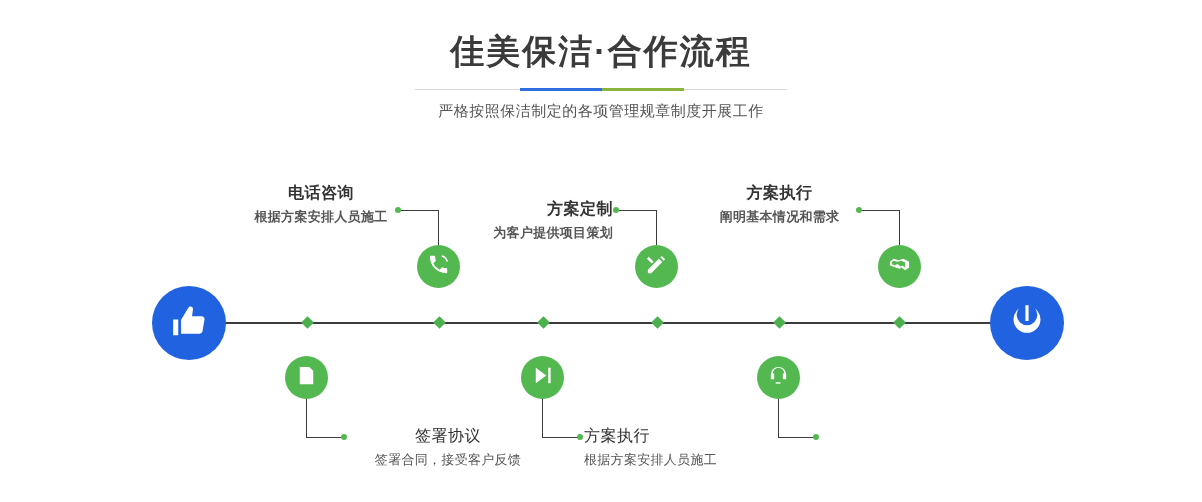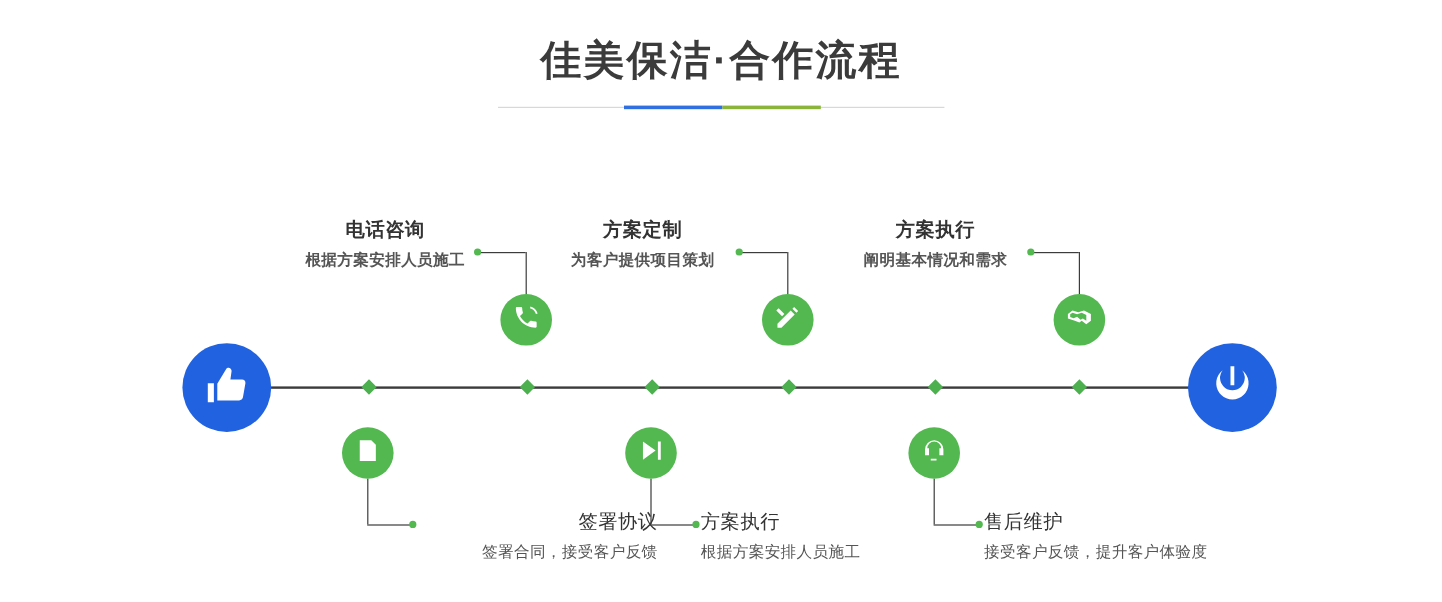--- a/index.html
+++ b/index.html
@@ -172,20 +172,21 @@
 
 <div class="page">
 
   <div class="header">
     <div class="title">佳美保洁·合作流程</div>
     <div class="rule-wrap">
       <div class="rule-grey"></div>
       <div class="rule-blue"></div>
       <div class="rule-green"></div>
     </div>
+    <div class="subtitle">严格按照保洁制定的各项管理规章制度开展工作</div>
   </div>
 
   <div class="timeline">
 
     <div class="axis"></div>
 
     <div class="endcap left">
       <span>
         <svg viewBox="0 0 24 24" aria-hidden="true">
           <path d="M2 11h3.2v10H2V11zm5 0.2l4.6-7.6c.5-.8 1.6-1 2.3-.4.5.4.7 1 .6 1.6L13.9 9H20c1.1 0 2 .9 1.8 2l-1.3 7.4c-.2 1-1 1.6-2 1.6H7V11.2z"></path>
@@ -227,37 +228,37 @@
     <div class="node" style="left:285px; top:206px;">
       <span>
         <svg viewBox="0 0 24 24" aria-hidden="true">
           <path d="M5 3h10l4 4v14H5V3zm3 6h8v1.6H8V9zm0 3.5h8v1.6H8v-1.6zm0 3.5h5v1.6H8V16z"></path>
         </svg>
       </span>
     </div>
     <div class="vline" style="left:306px; top:249px; height:38px;"></div>
     <div class="hline" style="left:306px; top:287px; width:38px;"></div>
     <div class="dot" style="left:341px; top:284px;"></div>
-    <div class="label below" style="left:348px; top:276px; width:200px; text-align:right;">
+    <div class="label below" style="left:348px; top:276px; width:200px; text-align:center;">
       <div class="l-title">签署协议</div>
       <div class="l-desc">签署合同，接受客户反馈</div>
     </div>
 
     <div class="node" style="left:635px; top:95px;">
       <span>
         <svg viewBox="0 0 24 24" aria-hidden="true">
           <path d="M3 17.5L14.5 6 18 9.5 6.5 21H3v-3.5zM16 4.5L17.5 3 21 6.5 19.5 8 16 4.5z"></path>
           <path d="M4 4l5 5-2 2-5-5 2-2z"></path>
         </svg>
       </span>
     </div>
     <div class="vline" style="left:656px; top:60px; height:35px;"></div>
     <div class="hline" style="left:616px; top:60px; width:40px;"></div>
     <div class="dot" style="left:613px; top:57px;"></div>
-    <div class="label above" style="left:458px; top:33px; width:155px;">
+    <div class="label above" style="left:458px; top:49px; width:155px;text-align:right;">
       <div class="l-title">方案定制</div>
       <div class="l-desc">为客户提供项目策划</div>
     </div>
 
     <div class="node" style="left:521px; top:206px;">
       <span>
         <svg viewBox="0 0 24 24" aria-hidden="true">
           <path d="M5 4l11 8-11 8V4zm13 0h2.5v16H18V4z"></path>
         </svg>
       </span>
@@ -274,24 +275,20 @@
       <span>
         <svg viewBox="0 0 24 24" aria-hidden="true">
           <path d="M12 3a8 8 0 0 0-8 8v5h3.5v-6H6a6 6 0 0 1 12 0h-1.5v6H20v-5a8 8 0 0 0-8-8z"></path>
           <path d="M9 19h5v1.5H9z"></path>
         </svg>
       </span>
     </div>
     <div class="vline" style="left:778px; top:249px; height:38px;"></div>
     <div class="hline" style="left:778px; top:287px; width:38px;"></div>
     <div class="dot" style="left:813px; top:284px;"></div>
-    <div class="label below" style="left:820px; top:276px; width:260px; text-align:left;">
-      <div class="l-title">售后维护</div>
-      <div class="l-desc">接受客户反馈，提升客户体验度</div>
-    </div>
 
     <div class="node" style="left:878px; top:95px;">
       <span>
         <svg viewBox="0 0 24 24" aria-hidden="true">
           <path d="M2 9l4-3 5 1.5L16 6l6 3v6l-4 3-4-3-2 1.5L8 15l-6-2V9zm8 2.5l3 2.5 2-1 3 2V10l-4-2-4 1.2-4-1.2-2 1.3v2.4l3 1 3-1.2z"></path>
         </svg>
       </span>
     </div>
     <div class="vline" style="left:899px; top:60px; height:35px;"></div>
     <div class="hline" style="left:859px; top:60px; width:40px;"></div>

